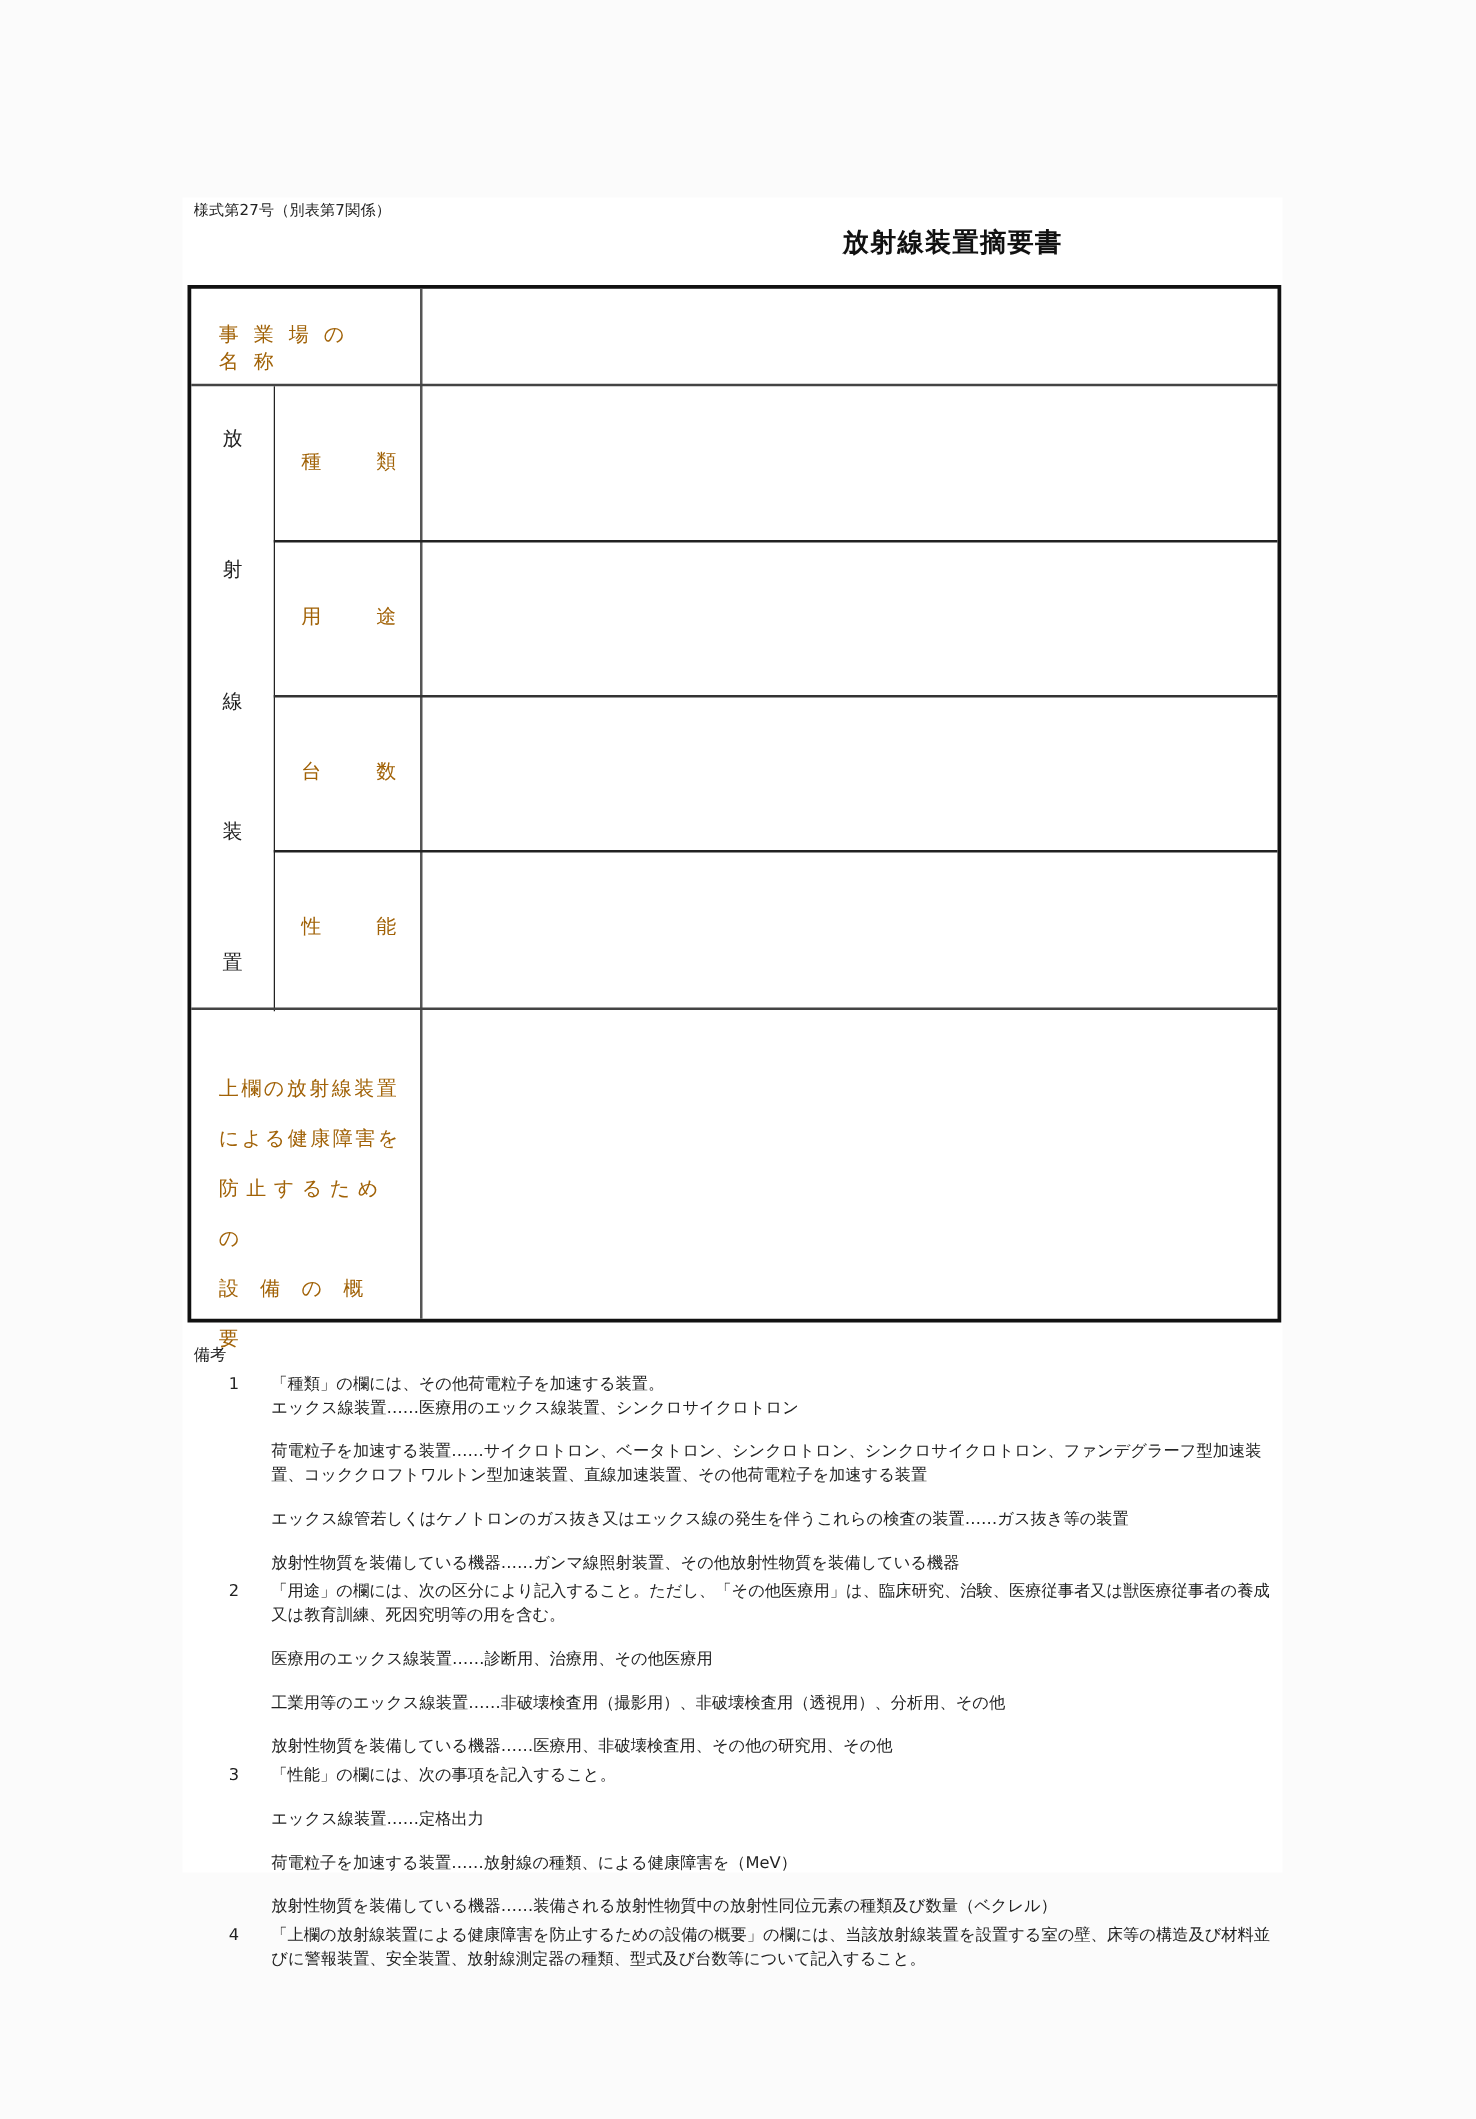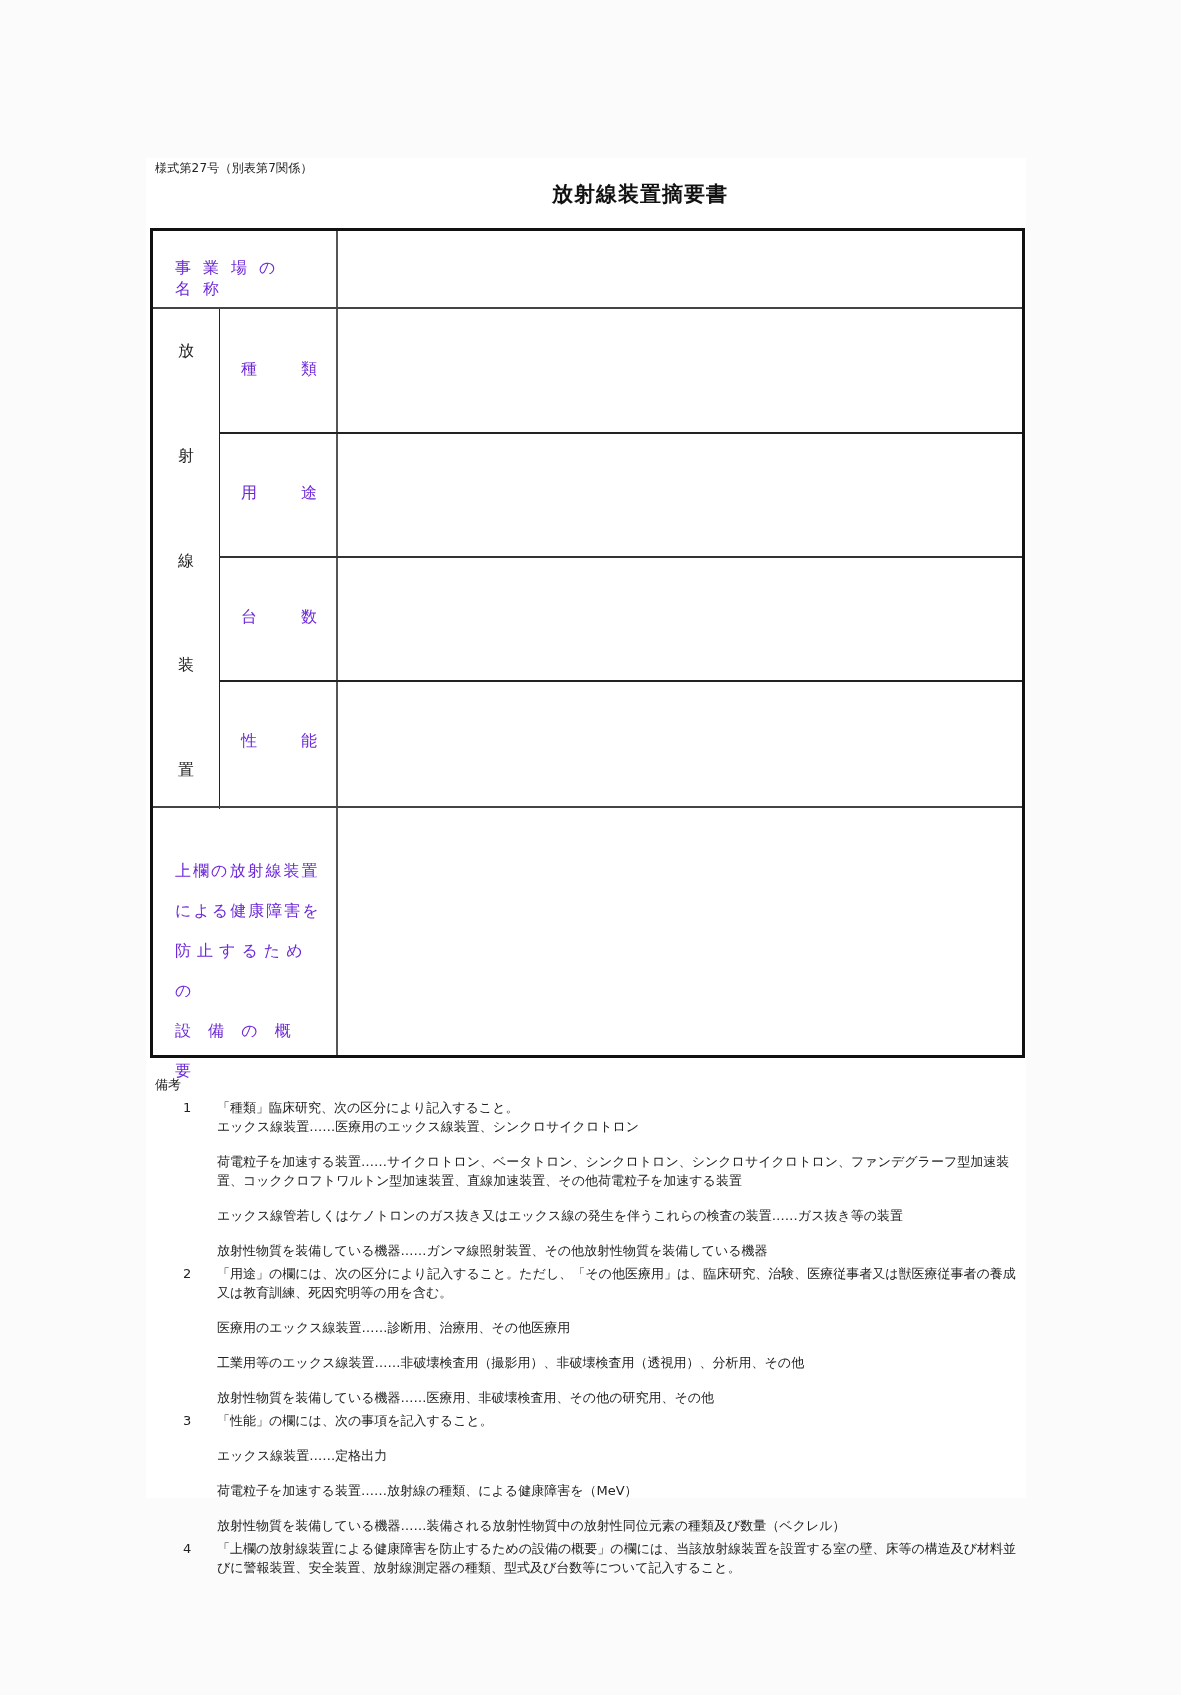--- a/index.html
+++ b/index.html
@@ -15,32 +15,32 @@
     position:absolute; left:146px; top:158px;
     width:880px; height:1340px;
     background:#ffffff;
   }
   .form-no {
     position:absolute; left:155px; top:160px;
     font-size:12px; letter-spacing:0.2px; color:#222;
   }
   .doc-title {
     position:absolute; left:430px; top:180px; width:420px;
-    text-align:center;
+    text-align:right;
     font-size:21px; font-weight:bold; letter-spacing:1px; color:#111;
   }
   .form-table {
     position:absolute; left:150px; top:228px;
     width:875px; height:830px;
     border:3px solid #111;
     box-sizing:border-box;
   }
   .hline { position:absolute; height:0; border-top:2px solid #444; }
   .vline { position:absolute; width:0; border-left:2px solid #555; }
-  .cell-label { position:absolute; font-size:16px; color:#6d28d9; }
+  .cell-label { position:absolute; font-size:16px; color:#a16207; }
   .spread { display:flex; justify-content:space-between; }
   .vert-group {
     position:absolute; left:0; width:66px;
     display:flex; flex-direction:column; align-items:center; justify-content:space-between;
   }
   .vert-group span { font-size:16px; color:#222; }
   .input-cell {
     position:absolute; background:transparent;
   }
   .notes {
@@ -117,21 +117,21 @@
     <div style="letter-spacing:6px;">設 備 の 概 要</div>
   </div>
   <div class="input-cell" style="left:186px; top:577px; width:683px; height:247px;"></div>
 </div>
 
 <div class="notes">
   <div class="notes-heading">備考</div>
 
   <div class="note">
     <span class="note-num">1</span>
-    <span class="note-line">「種類」臨床研究、次の区分により記入すること。</span>
+    <span class="note-line">「種類」の欄には、その他荷電粒子を加速する装置。</span>
     <span class="note-line">エックス線装置……医療用のエックス線装置、シンクロサイクロトロン</span>
     <span class="note-line sub">荷電粒子を加速する装置……サイクロトロン、ベータトロン、シンクロトロン、シンクロサイクロトロン、ファンデグラーフ型加速装置、コッククロフトワルトン型加速装置、直線加速装置、その他荷電粒子を加速する装置</span>
     <span class="note-line sub">エックス線管若しくはケノトロンのガス抜き又はエックス線の発生を伴うこれらの検査の装置……ガス抜き等の装置</span>
     <span class="note-line sub">放射性物質を装備している機器……ガンマ線照射装置、その他放射性物質を装備している機器</span>
   </div>
 
   <div class="note" style="margin-top:4px;">
     <span class="note-num">2</span>
     <span class="note-line">「用途」の欄には、次の区分により記入すること。ただし、「その他医療用」は、臨床研究、治験、医療従事者又は獣医療従事者の養成又は教育訓練、死因究明等の用を含む。</span>
     <span class="note-line sub">医療用のエックス線装置……診断用、治療用、その他医療用</span>

